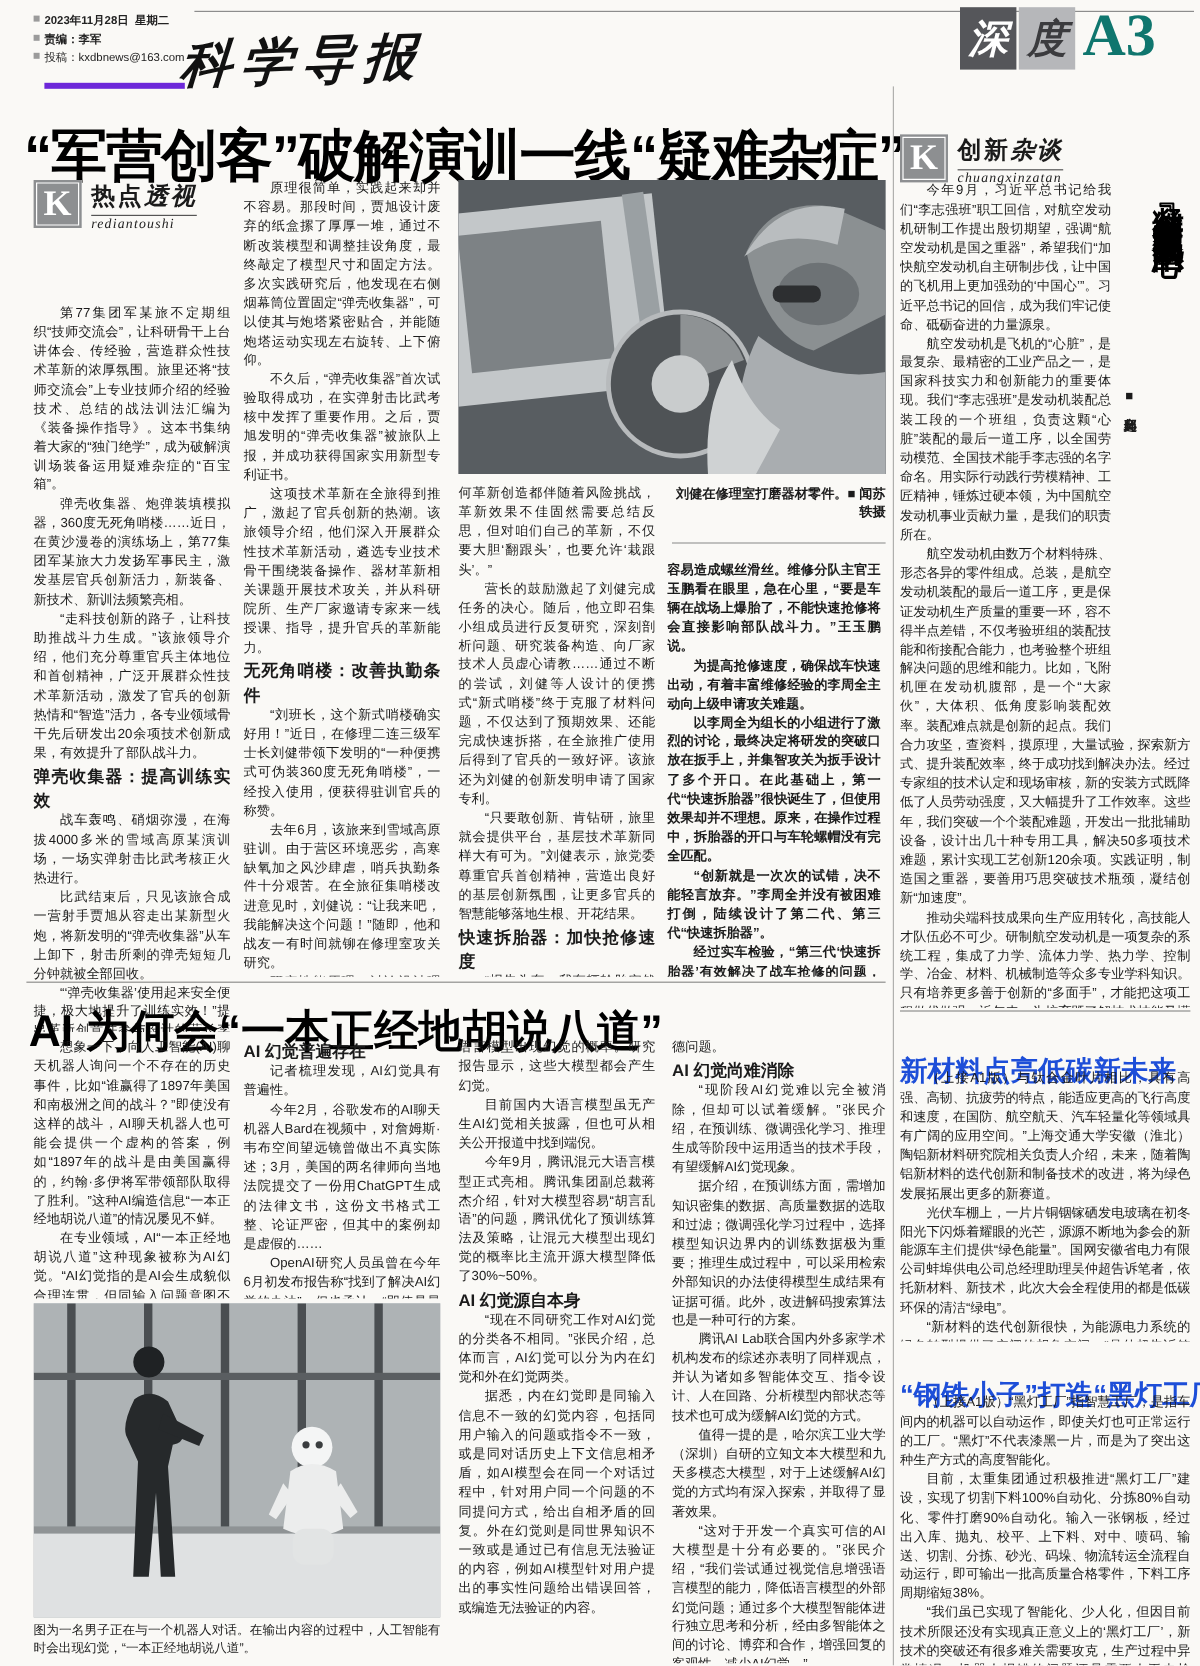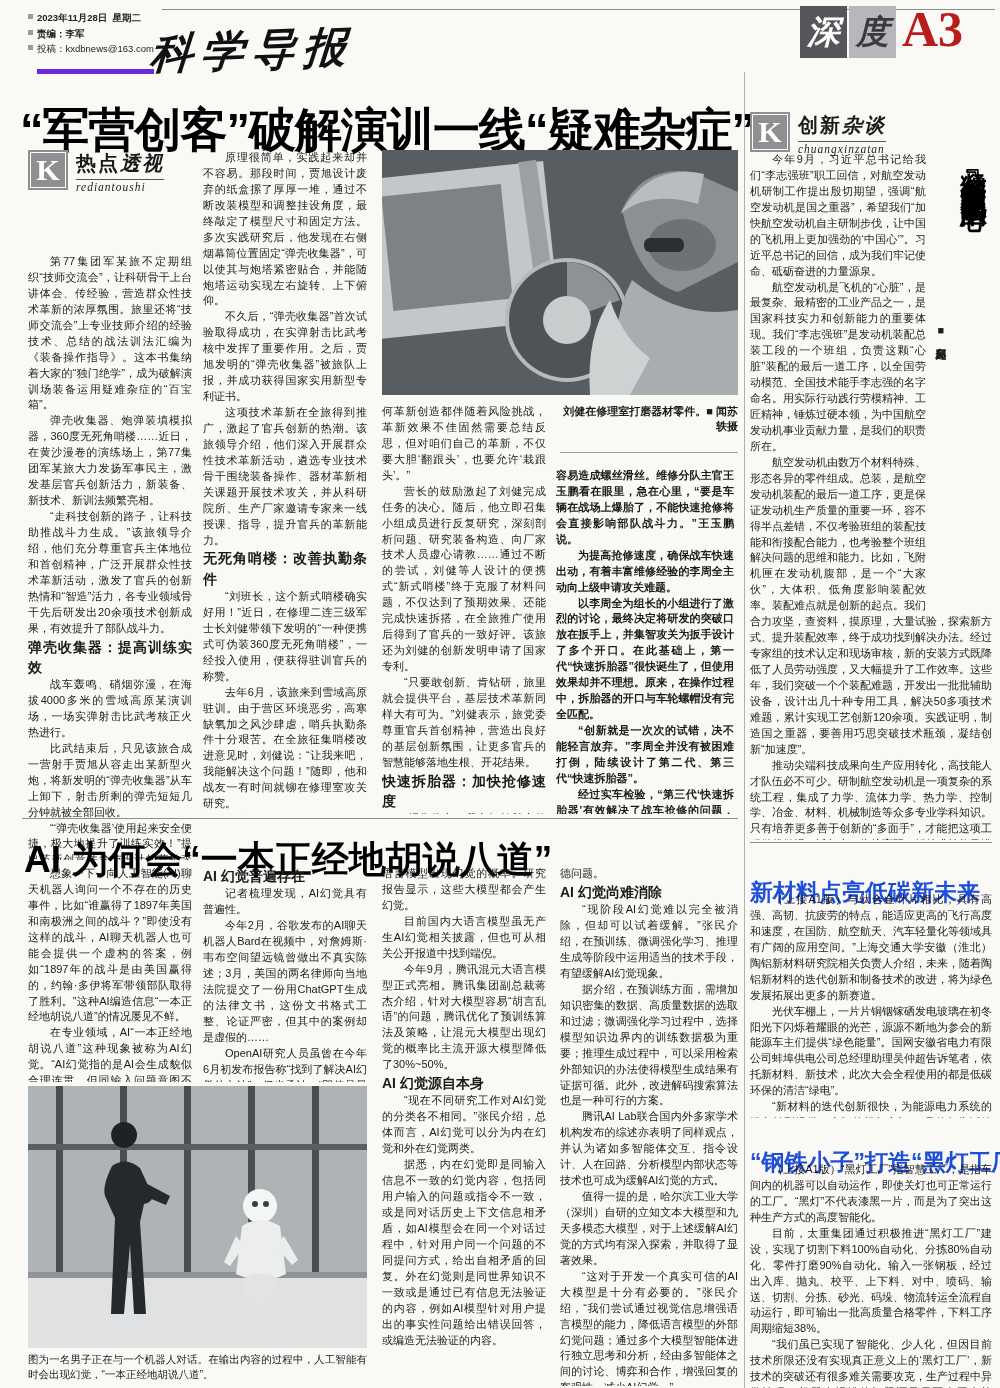--- a/index.html
+++ b/index.html
@@ -13,21 +13,21 @@
   .mail{border-bottom:5px solid #6d28d9;padding-bottom:15px;}
   .toprule{left:162px;top:9px;width:833px;height:0;border-top:1px solid #8d8d8d;}
   .masthead{left:150px;top:22px;font-family:"DejaVu Serif","Liberation Serif",serif;
             font-size:43px;font-weight:bold;font-style:italic;letter-spacing:8px;
             transform:rotate(-2deg) skewX(-6deg);color:#111;}
   .secblock{width:47px;height:52px;text-align:center;line-height:52px;
             font-family:"DejaVu Serif","Liberation Serif",serif;font-weight:bold;font-size:33px;font-style:italic;}
   .sec1{left:800px;top:6px;background:#55565a;color:#fff;}
   .sec2{left:849px;top:6px;background:#b6b7ba;color:#3b3b3e;}
   .pageno{left:902px;top:0px;font-family:"Liberation Serif","DejaVu Serif",serif;
-          font-size:50px;font-weight:bold;color:#b91c1c;}
+          font-size:50px;font-weight:bold;color:#0f766e;}
   
   .main-headline{left:20px;top:68px;width:718px;font-size:47px;font-weight:900;
                  letter-spacing:-1px;white-space:nowrap;color:#000;}
   .ai-headline{left:24px;top:804px;width:530px;font-size:37px;font-weight:900;white-space:nowrap;color:#000;}
   
   .vrule{left:744px;top:72px;width:0;height:1316px;border-left:1px solid #b0b0ae;}
   .hrule-main{left:22px;top:818px;width:716px;border-top:1px solid #8f8f8d;}
   .hrule-right{left:750px;top:842px;width:242px;border-top:1px solid #8f8f8d;}
   .caprule{left:560px;top:452px;width:178px;border-top:1px solid #9a9a98;}
   

